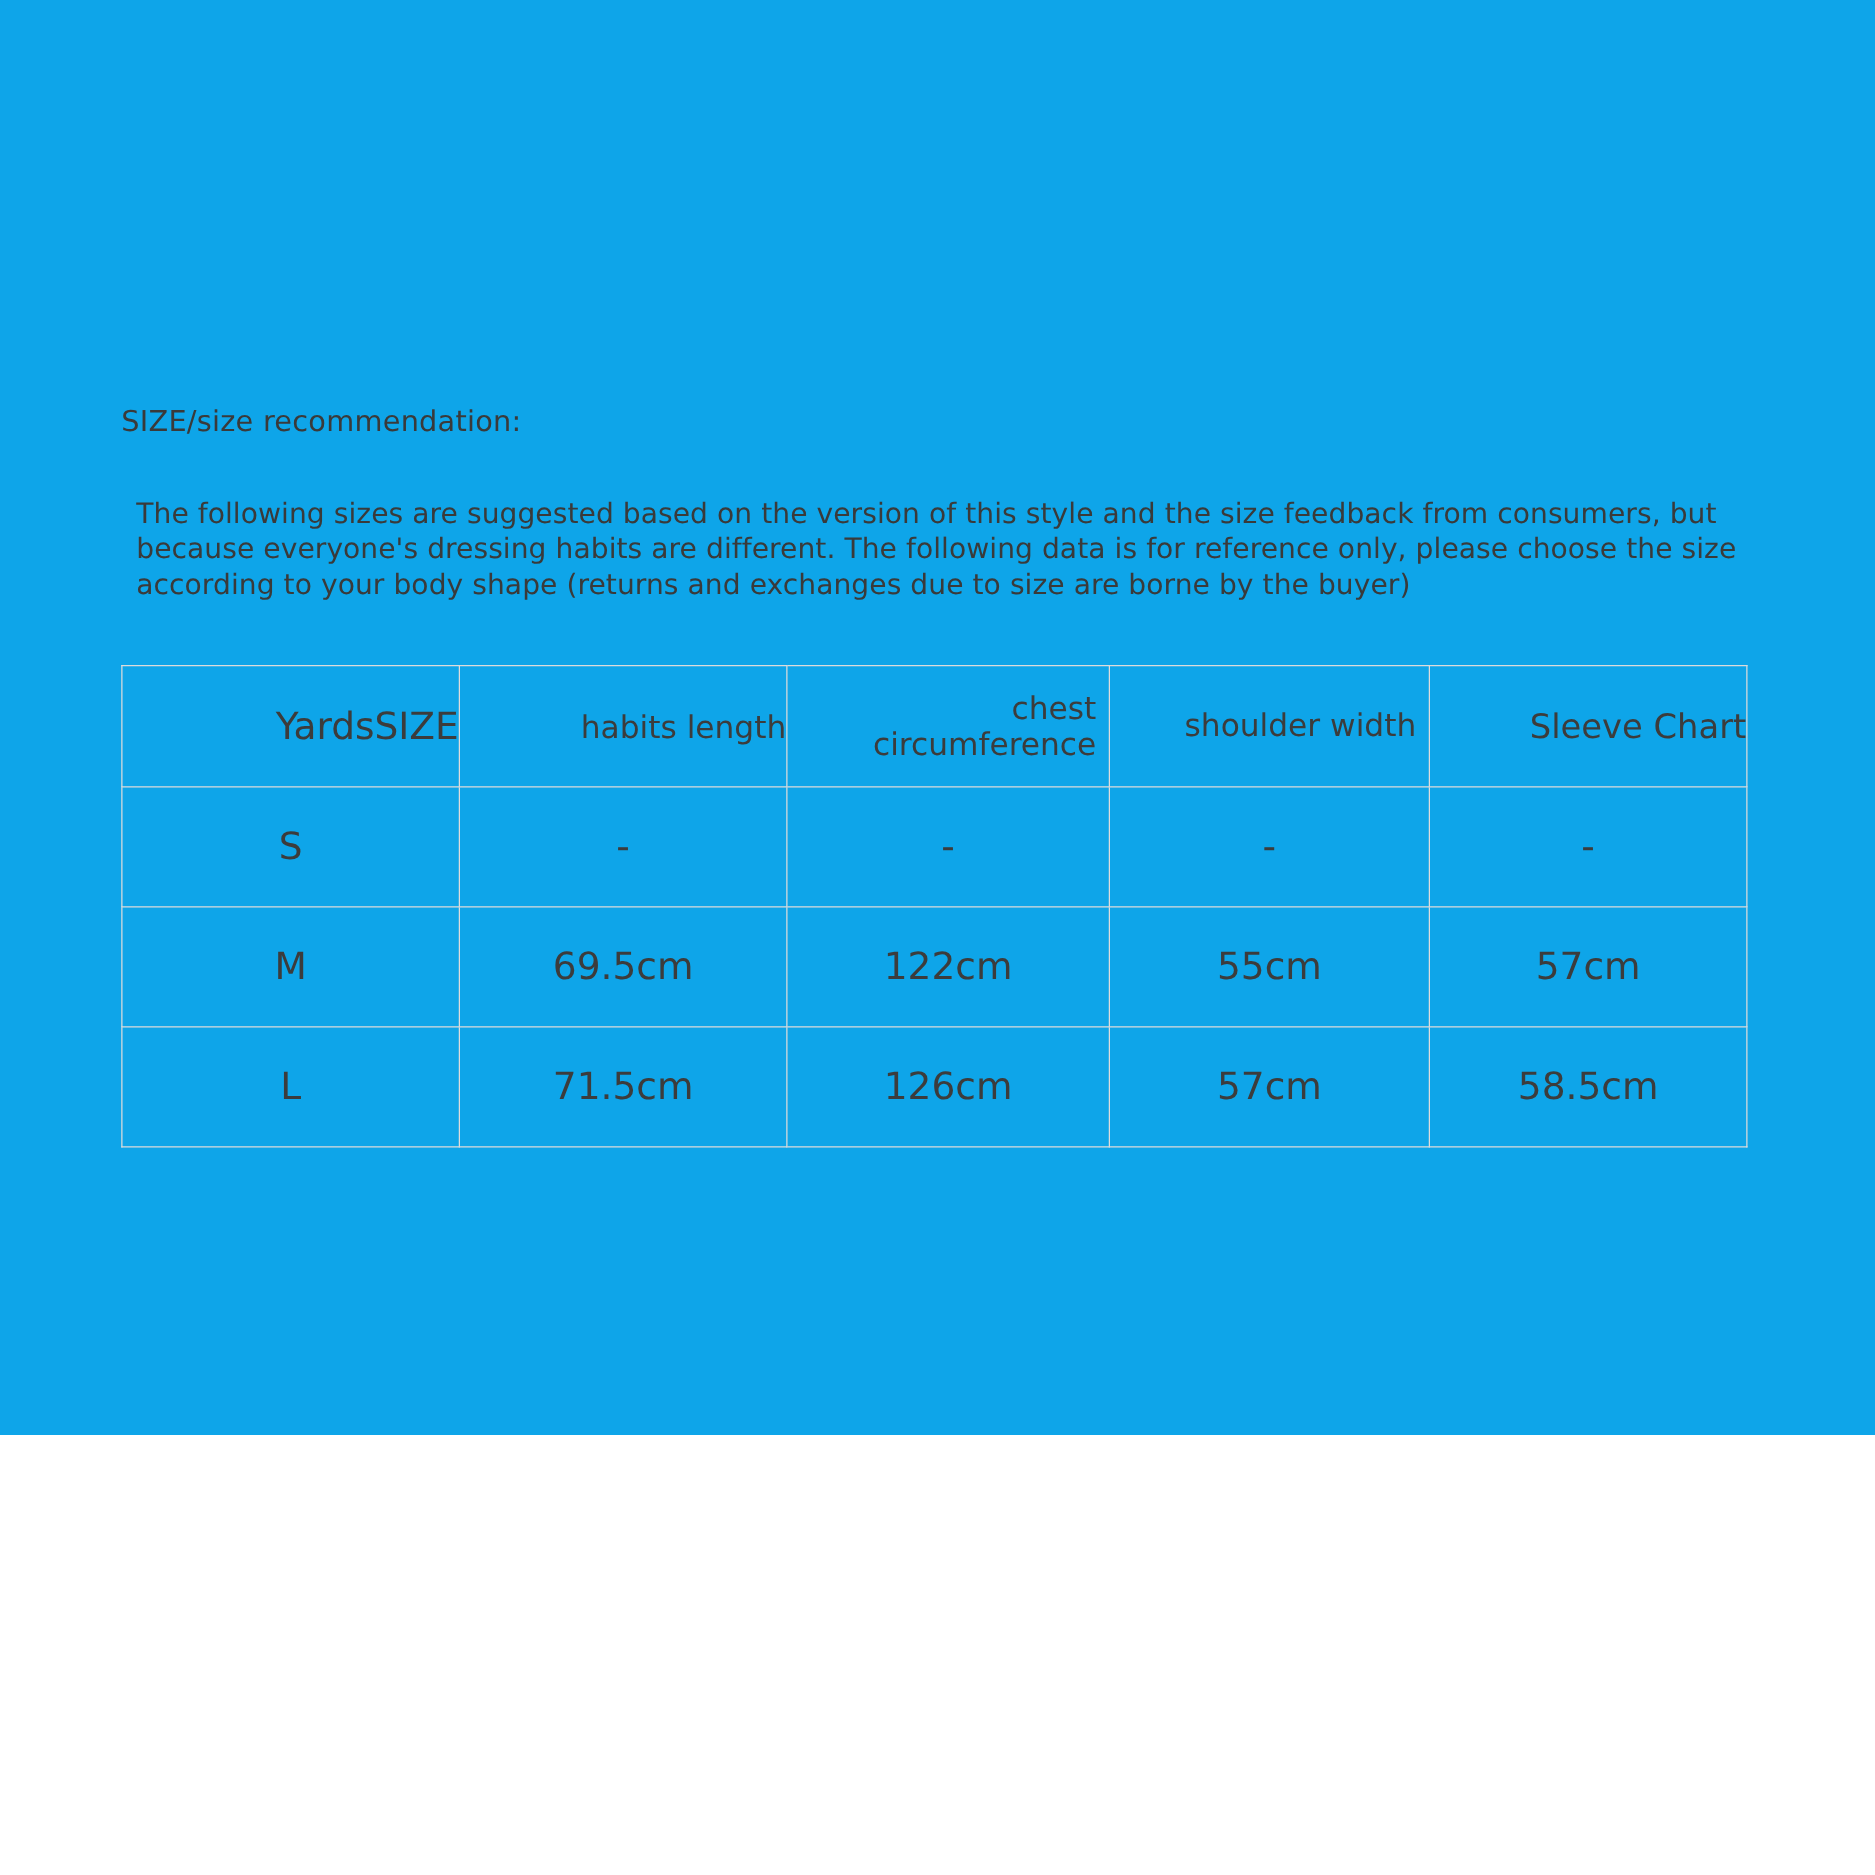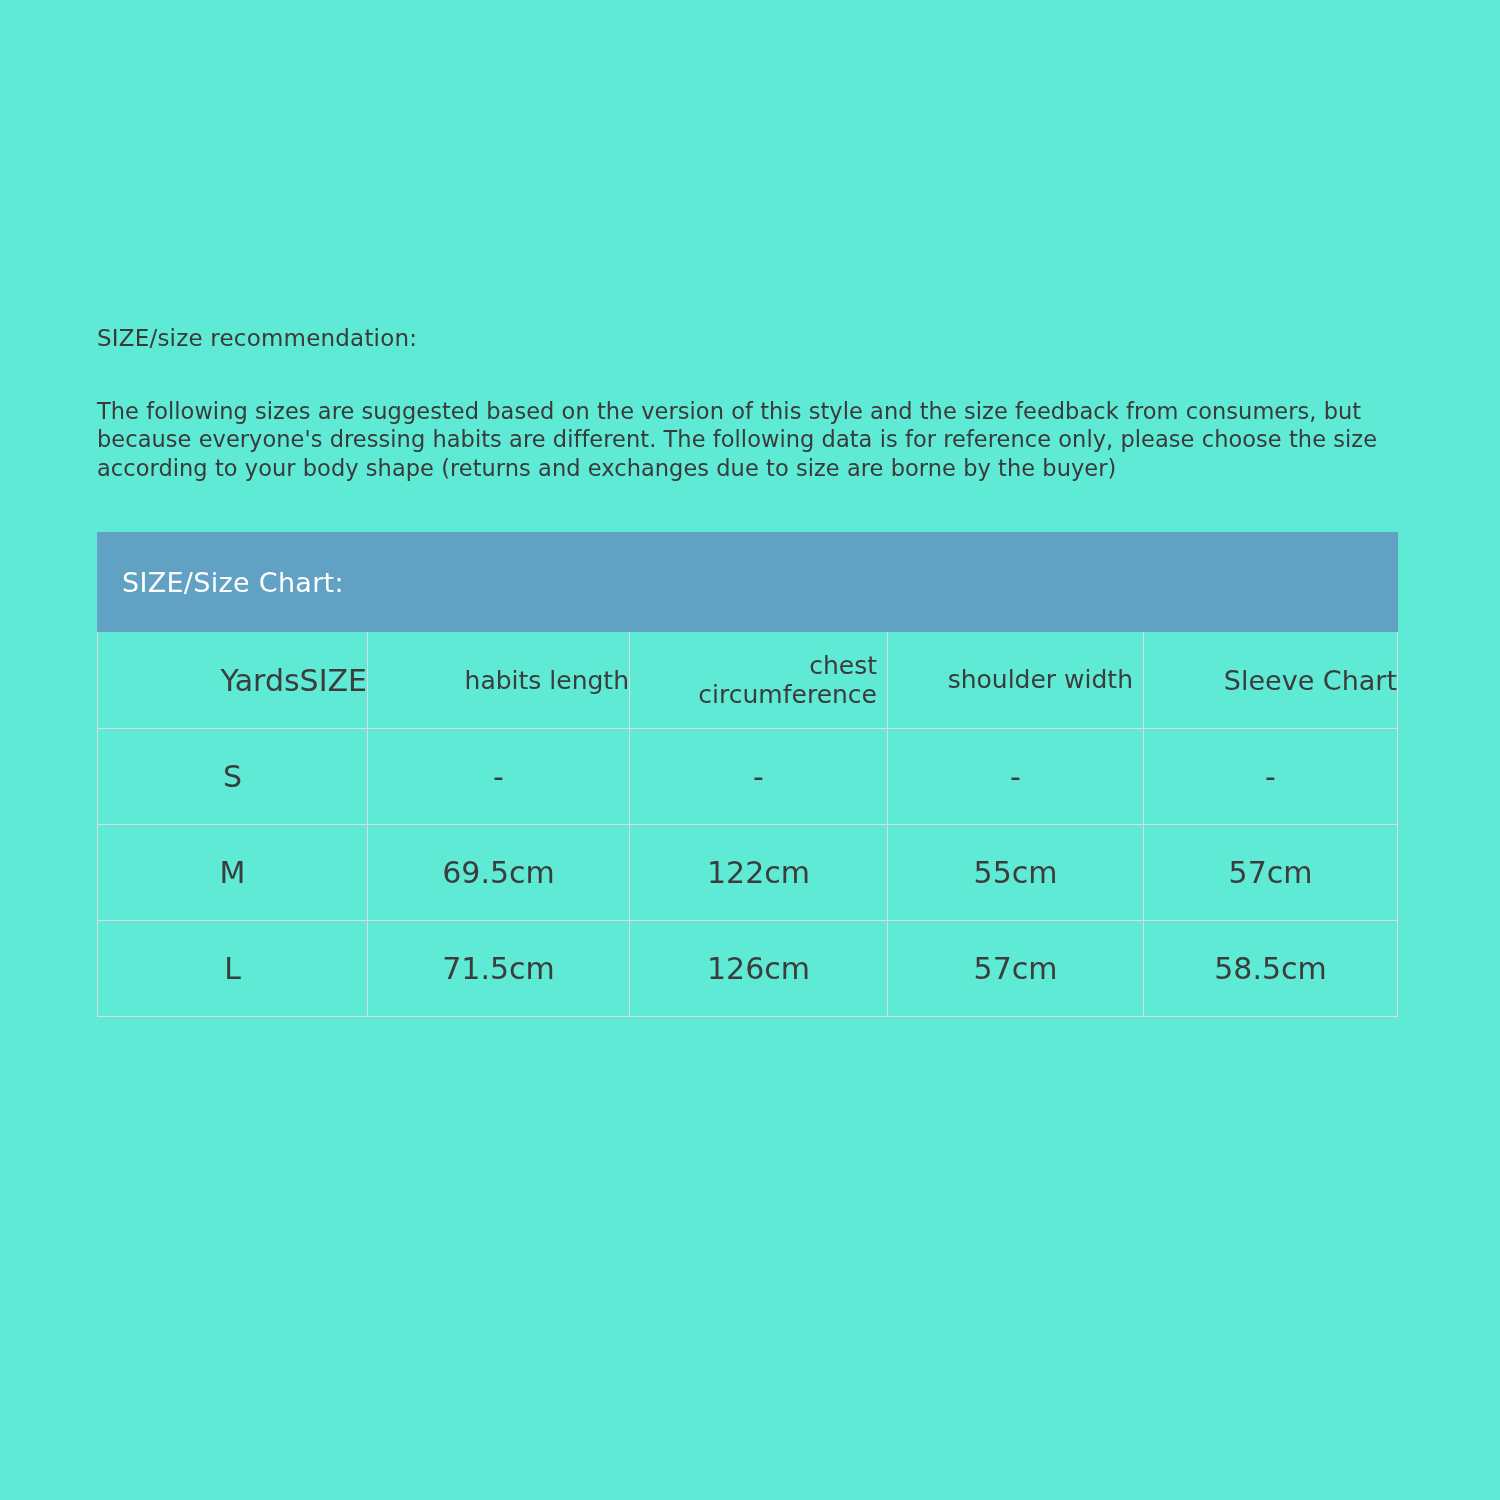--- a/index.html
+++ b/index.html
@@ -13,41 +13,41 @@
     font-family: "DejaVu Sans", sans-serif;
     color: #3c3c3c;
     position: relative;
     overflow: hidden;
   }
   .page {
     position: absolute;
     left: 0;
     top: 0;
     width: 1500px;
-    height: 1500px;
-    background: #5eead4;
+    height: 1148px;
+    background: #0ea5e9;
   }
   .content {
     position: absolute;
     left: 97px;
     top: 325px;
     width: 1300px;
   }
   .rec-title {
     font-size: 23px;
     color: #3a3a3a;
     letter-spacing: 0.2px;
     margin: 0 0 44px 0;
     line-height: 1.2;
   }
   .rec-body {
     font-size: 22.5px;
     color: #3a3a3a;
     line-height: 1.28;
-    margin: 0;
+    margin: 12px;
     width: 1302px;
     letter-spacing: 0.05px;
   }
   .table-wrap {
     position: absolute;
     left: 97px;
     top: 532px;
     width: 1300px;
   }
   table.size-chart {
@@ -124,25 +124,20 @@
   <div class="table-wrap">
     <table class="size-chart">
       <colgroup>
         <col class="col-size">
         <col class="col-length">
         <col class="col-chest">
         <col class="col-should">
         <col class="col-sleeve">
       </colgroup>
       <tbody>
-        <tr>
-          <td class="banner-cell" colspan="5">
-            <span class="banner-text">SIZE/Size Chart:</span>
-          </td>
-        </tr>
 
         <tr class="head-row">
           <td class="head-yards">YardsSIZE</td>
           <td>habits length</td>
           <td class="head-chest head-two-line">chest circumference</td>
           <td class="head-shoulder head-two-line">shoulder width</td>
           <td class="head-sleeve">Sleeve Chart</td>
         </tr>
 
         <tr class="data-row">

